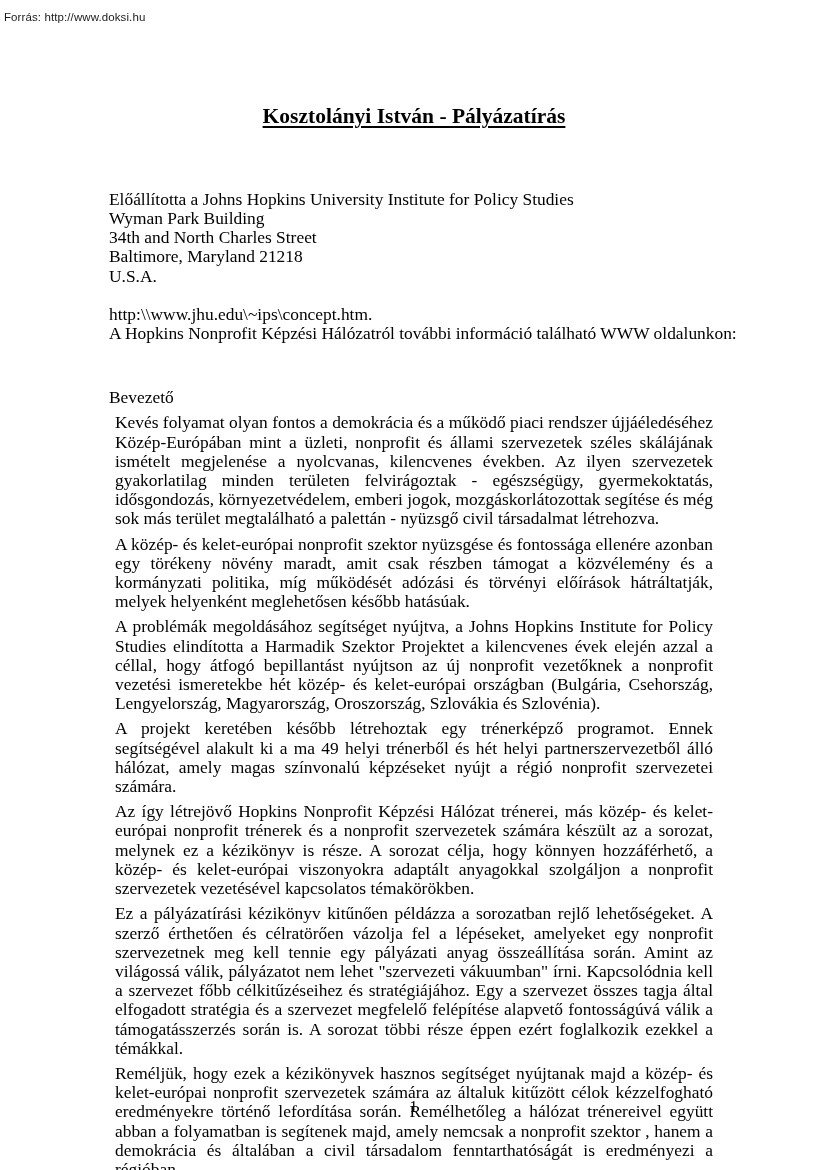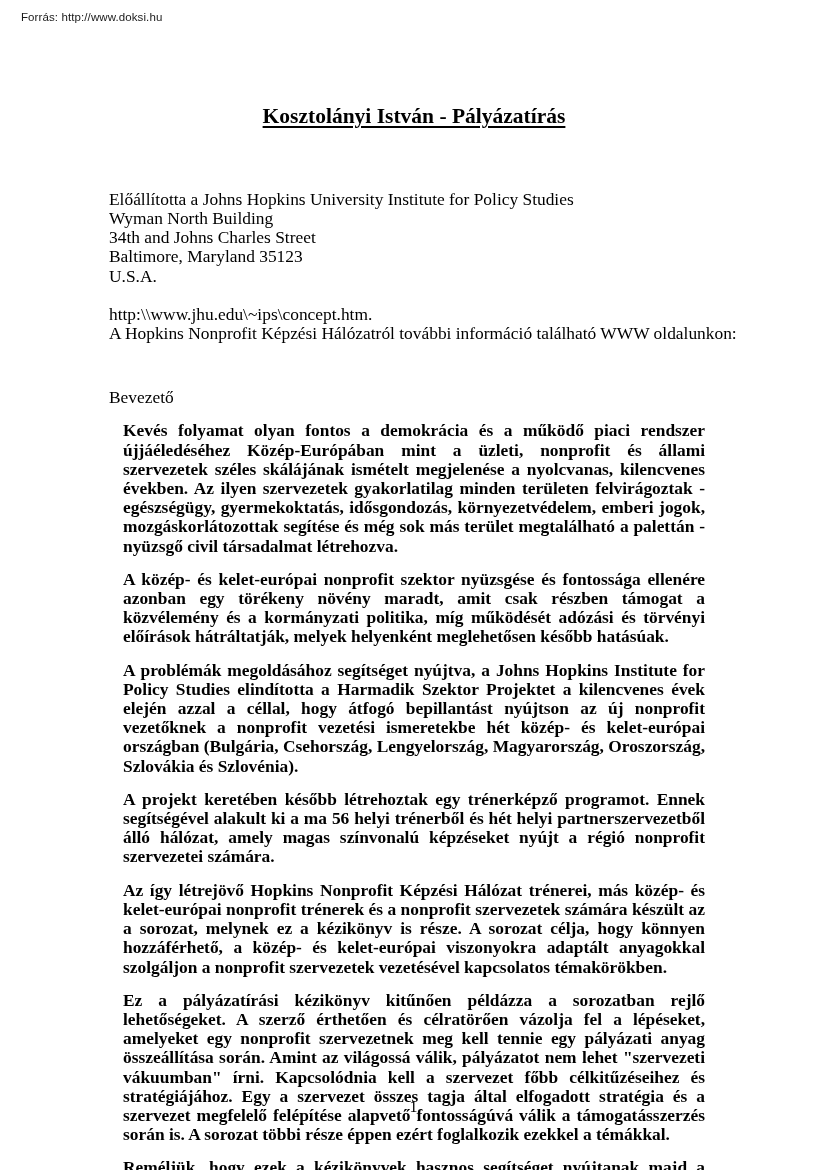--- a/index.html
+++ b/index.html
@@ -14,21 +14,21 @@
     height: 1170px;
     background: #ffffff;
     overflow: hidden;
     box-sizing: border-box;
   }
 
   
   .watermark {
     position: absolute;
     top: 11px;
-    left: 21px;
+    left: 4px;
     font-family: "Liberation Sans", sans-serif;
     font-size: 11.5px;
     color: #1a1a1a;
     letter-spacing: 0.1px;
     white-space: nowrap;
   }
 
   
   .content {
     position: absolute;
@@ -71,23 +71,22 @@
     white-space: pre;
   }
 
   .intro-heading {
     margin-top: 45px;
   }
 
   .para {
     text-align: justify;
     text-justify: inter-word;
-    margin: 14px;
+    margin: 6px;
     hyphens: none;
-    font-weight: bold;
   }
 
   .page-number {
     position: absolute;
     left: 0;
     right: 0;
     top: 1098px;
     text-align: center;
     font-family: "Liberation Serif", "DejaVu Serif", serif;
     font-size: 16px;
@@ -100,38 +99,38 @@
 <div class="page">
 
   <div class="watermark">Forrás: http://www.doksi.hu</div>
 
   <div class="content">
 
     <h1 class="doc-title"><span>Kosztolányi István - Pályázatírás</span></h1>
 
     <div class="block address-block">
       <div class="line">Előállította a Johns Hopkins University Institute for Policy Studies</div>
-      <div class="line">Wyman North Building</div>
-      <div class="line">34th and Johns Charles Street</div>
-      <div class="line">Baltimore, Maryland 35123</div>
+      <div class="line">Wyman Park Building</div>
+      <div class="line">34th and North Charles Street</div>
+      <div class="line">Baltimore, Maryland 21218</div>
       <div class="line">U.S.A.</div>
     </div>
 
     <div class="block url-block">
       <div class="line">http:\\www.jhu.edu\~ips\concept.htm.</div>
       <div class="line">A Hopkins Nonprofit Képzési Hálózatról további információ található WWW oldalunkon:</div>
     </div>
 
     <div class="block intro-heading">Bevezető</div>
 
     <div class="block">
       <p class="para">Kevés folyamat olyan fontos a demokrácia és a működő piaci rendszer újjáéledéséhez Közép-Európában mint a üzleti, nonprofit és állami szervezetek széles skálájának ismételt megjelenése a nyolcvanas, kilencvenes években. Az ilyen szervezetek gyakorlatilag minden területen felvirágoztak - egészségügy, gyermekoktatás, idősgondozás, környezetvédelem, emberi jogok, mozgáskorlátozottak segítése és még sok más terület megtalálható a palettán - nyüzsgő civil társadalmat létrehozva.</p>
       <p class="para">A közép- és kelet-európai nonprofit szektor nyüzsgése és fontossága ellenére azonban egy törékeny növény maradt, amit csak részben támogat a közvélemény és a kormányzati politika, míg működését adózási és törvényi előírások hátráltatják, melyek helyenként meglehetősen később hatásúak.</p>
       <p class="para">A problémák megoldásához segítséget nyújtva, a Johns Hopkins Institute for Policy Studies elindította a Harmadik Szektor Projektet a kilencvenes évek elején azzal a céllal, hogy átfogó bepillantást nyújtson az új nonprofit vezetőknek a nonprofit vezetési ismeretekbe hét közép- és kelet-európai országban (Bulgária, Csehország, Lengyelország, Magyarország, Oroszország, Szlovákia és Szlovénia).</p>
-      <p class="para">A projekt keretében később létrehoztak egy trénerképző programot. Ennek segítségével alakult ki a ma 56 helyi trénerből és hét helyi partnerszervezetből álló hálózat, amely magas színvonalú képzéseket nyújt a régió nonprofit szervezetei számára.</p>
+      <p class="para">A projekt keretében később létrehoztak egy trénerképző programot. Ennek segítségével alakult ki a ma 49 helyi trénerből és hét helyi partnerszervezetből álló hálózat, amely magas színvonalú képzéseket nyújt a régió nonprofit szervezetei számára.</p>
       <p class="para">Az így létrejövő Hopkins Nonprofit Képzési Hálózat trénerei, más közép- és kelet-európai nonprofit trénerek és a nonprofit szervezetek számára készült az a sorozat, melynek ez a kézikönyv is része. A sorozat célja, hogy könnyen hozzáférhető, a közép- és kelet-európai viszonyokra adaptált anyagokkal szolgáljon a nonprofit szervezetek vezetésével kapcsolatos témakörökben.</p>
       <p class="para">Ez a pályázatírási kézikönyv kitűnően példázza a sorozatban rejlő lehetőségeket. A szerző érthetően és célratörően vázolja fel a lépéseket, amelyeket egy nonprofit szervezetnek meg kell tennie egy pályázati anyag összeállítása során. Amint az világossá válik, pályázatot nem lehet "szervezeti vákuumban" írni. Kapcsolódnia kell a szervezet főbb célkitűzéseihez és stratégiájához. Egy a szervezet összes tagja által elfogadott stratégia és a szervezet megfelelő felépítése alapvető fontosságúvá válik a támogatásszerzés során is. A sorozat többi része éppen ezért foglalkozik ezekkel a témákkal.</p>
       <p class="para">Reméljük, hogy ezek a kézikönyvek hasznos segítséget nyújtanak majd a közép- és kelet-európai nonprofit szervezetek számára az általuk kitűzött célok kézzelfogható eredményekre történő lefordítása során. Remélhetőleg a hálózat trénereivel együtt abban a folyamatban is segítenek majd, amely nemcsak a nonprofit szektor , hanem a demokrácia és általában a civil társadalom fenntarthatóságát is eredményezi a régióban.</p>
     </div>
 
   </div>
 
   <div class="page-number">1</div>
 
 </div>

